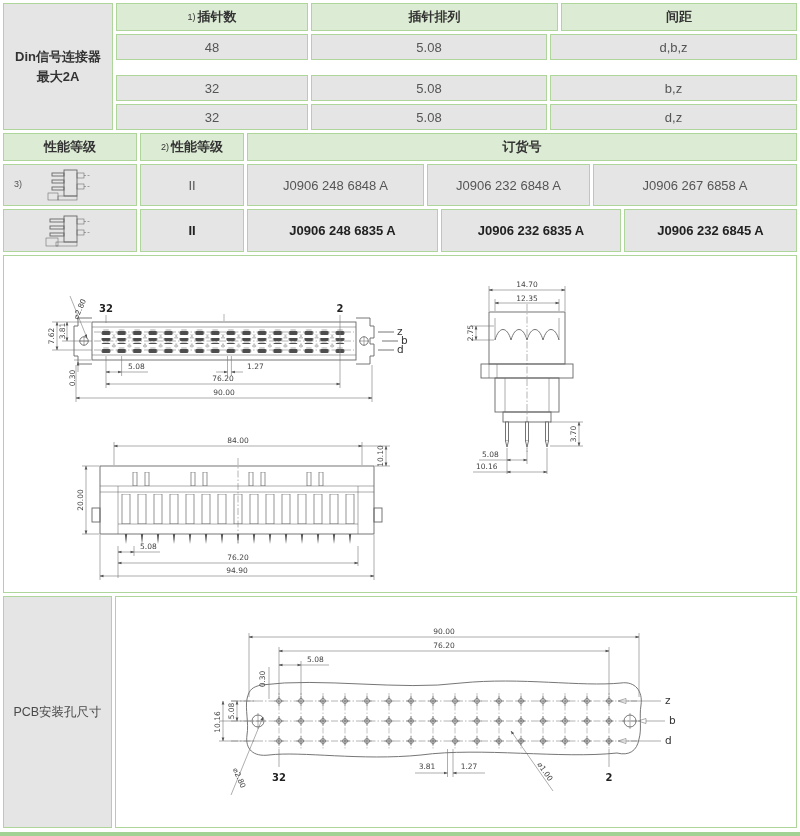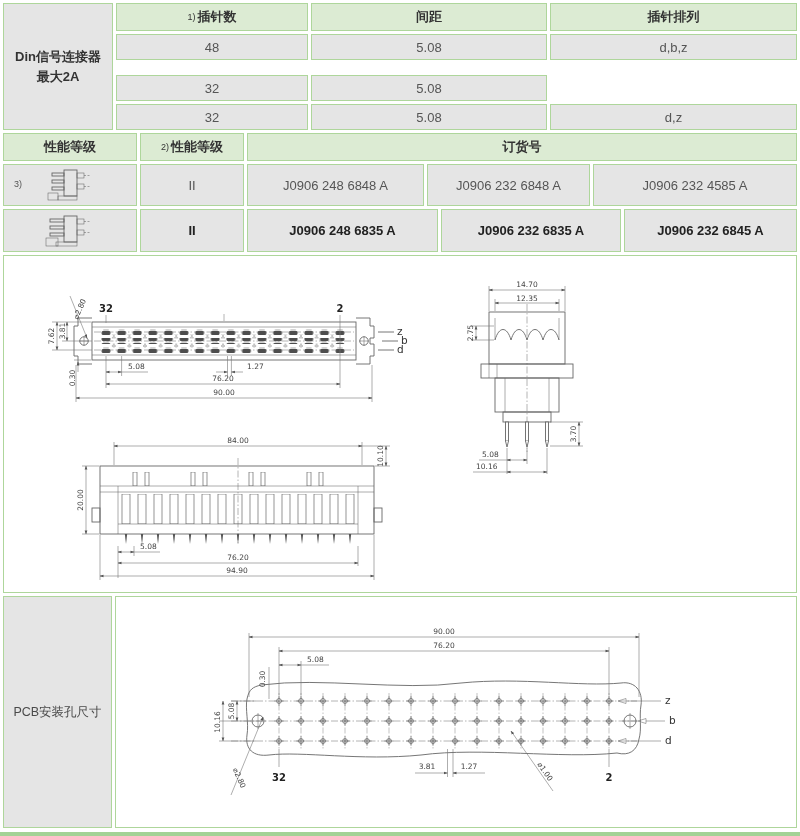--- a/index.html
+++ b/index.html
@@ -41,35 +41,36 @@
     <div class="cell rowlabel" style="width:110px">
       <span>Din信号连接器</span>
       <span>最大2A</span>
     </div>
     <div class="stack">
       <div class="frow" style="height:28px;margin-bottom:0">
         <div class="cell hd" style="width:192px">
           <span class="sup">1)</span>
           <span>插针数</span>
         </div>
+        <div class="cell hd" style="flex:1">
+          <span>插针排列</span>
+        </div>
         <div class="cell hd" style="width:236px">
           <span>间距</span>
-        </div>
-        <div class="cell hd" style="flex:1">
-          <span>插针排列</span>
         </div>
       </div>
       <div class="frow" style="flex:1;margin-bottom:12px">
         <div class="cell val" style="width:192px">48</div>
         <div class="cell val" style="width:236px">5.08</div>
         <div class="cell val" style="flex:1">d,b,z</div>
       </div>
       <div class="frow" style="flex:1;margin-bottom:0">
         <div class="cell val" style="width:192px">32</div>
         <div class="cell val" style="width:236px">5.08</div>
+        <div class="cell val" style="flex:1">b,z</div>
       </div>
       <div class="frow" style="flex:1;margin-bottom:0">
         <div class="cell val" style="width:192px">32</div>
         <div class="cell val" style="width:236px">5.08</div>
         <div class="cell val" style="flex:1">d,z</div>
       </div>
     </div>
   </div>
 
   <div>
@@ -97,21 +98,21 @@
           <rect x="8" y="6" width="12" height="3" class="ln"></rect>
           <rect x="8" y="13" width="12" height="3" class="ln"></rect>
           <rect x="8" y="20" width="12" height="3" class="ln"></rect>
           <rect x="14" y="29" width="19" height="4" class="lt"></rect>
           <rect x="4" y="26" width="10" height="7" class="lt"></rect>
         </svg>
       </div>
       <div class="cell val" style="width:104px">II</div>
       <div class="cell val" style="width:177px">J0906 248 6848 A</div>
       <div class="cell val" style="width:163px">J0906 232 6848 A</div>
-      <div class="cell val" style="flex:1">J0906 232 4585 A</div>
+      <div class="cell val" style="flex:1">J0906 267 6858 A</div>
     </div>
     <div class="frow" style="height:43px">
       <div class="cell iconcell" style="width:134px">
         <svg width="52" height="36" viewBox="0 0 52 36">
           <rect x="20" y="3" width="13" height="26" class="ln"></rect>
           <rect x="33" y="6" width="7" height="5" class="lt"></rect>
             <line x1="40" y1="8.5" x2="47" y2="8.5" class="lt" stroke-dasharray="2 1.5"></line>
           <rect x="33" y="17" width="7" height="5" class="lt"></rect>
             <line x1="40" y1="19.5" x2="47" y2="19.5" class="lt" stroke-dasharray="2 1.5"></line>
           <rect x="6" y="6" width="14" height="3" class="ln"></rect>

